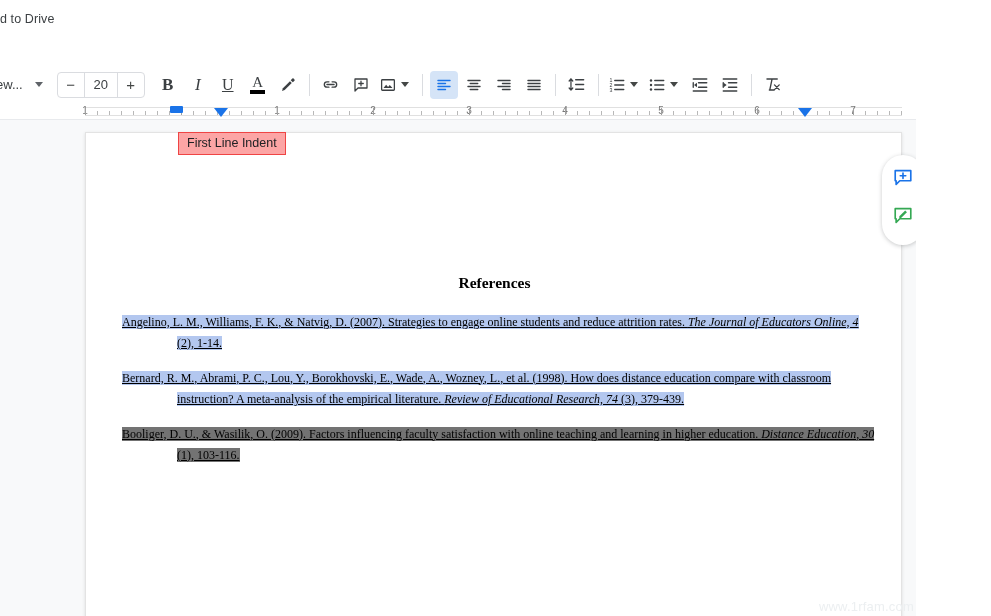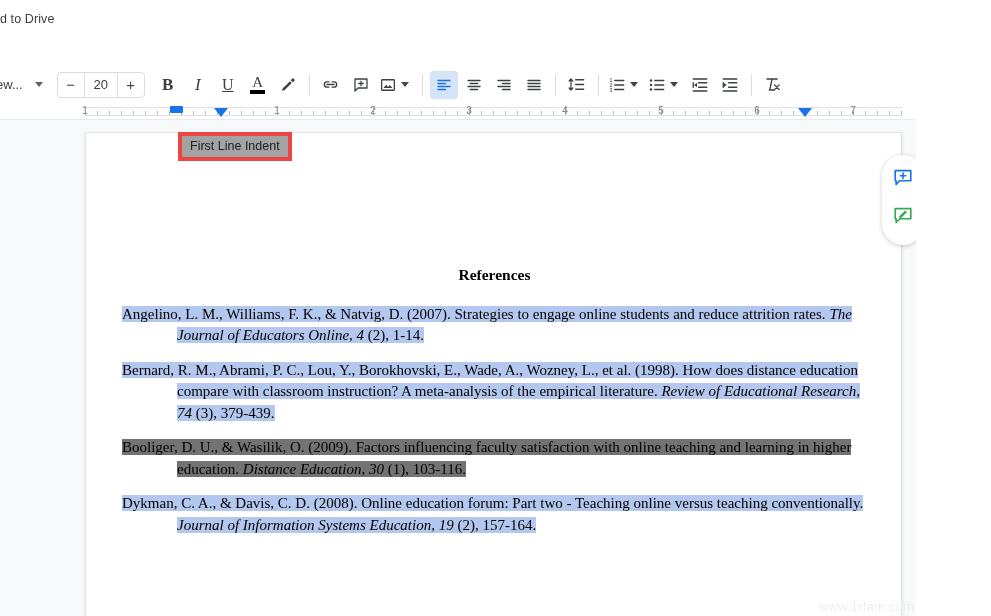--- a/index.html
+++ b/index.html
@@ -149,55 +149,56 @@
     overflow: hidden;
   }
   .page {
     position: absolute; left: 85px; top: 12px;
     width: 817px; height: 560px;
     background: #ffffff;
     border: 1px solid #e3e3e3;
     box-shadow: 0 1px 3px rgba(60,64,67,.15);
   }
   .doc-body {
-    position: absolute; left: 0; top: 0; width: 817px;
+    position: absolute; left: 0; top: 8px; width: 817px;
     padding: 0;
     font-family: "Liberation Serif", serif;
     font-size: 15.5px;
     color: #000000;
     line-height: 21.5px;
   }
   .h-references {
     text-align: center;
     font-weight: bold;
     font-size: 15.5px;
     margin: 131px 0 0 0;
     font-family: "Liberation Serif", serif;
   }
   .ref-list { margin: 18px 0 0 0; padding: 0; }
   .ref {
     margin: 0 0 13px 0;
     padding: 0 28px 0 91px;
     text-indent: -55px;
     font-family: "Liberation Serif", serif;
-    font-size: 15px;
+    font-size: 12px;
     line-height: 21.5px;
+    text-decoration: underline;
   }
   .ref .sel {
     background: #b3c7ef;
     box-decoration-break: clone;
     -webkit-box-decoration-break: clone;
   }
   .ref i { font-style: italic; }
 
   
   .tooltip {
     position: absolute; left: 178px; top: 132px;
-    background: #a3a3a3;
-    border: 4px solid #ef4444;
+    background: #fca5a5;
+    border: 1px solid #ef4444;
     padding: 3px 8px 4px 8px;
     font-size: 12.5px; color: #202124;
     font-family: "Liberation Sans", sans-serif;
     white-space: nowrap;
     z-index: 40;
   }
 
   
   .float-rail {
     position: absolute; left: 882px; top: 155px;
@@ -508,21 +509,20 @@
   </div>
 
   <div class="canvas">
     <div class="page">
       <div class="doc-body">
         <div class="h-references">References</div>
         <div class="ref-list" id="ref-list">
             <p class="ref"><span class="sel" style="background: rgb(179, 199, 239);"><span>Angelino, L. M., Williams, F. K., &amp; Natvig, D. (2007). Strategies to engage online students and reduce attrition rates. </span><i>The Journal of Educators Online, 4</i><span> (2), 1-14.</span></span></p>
             <p class="ref"><span class="sel" style="background: rgb(179, 199, 239);"><span>Bernard, R. M., Abrami, P. C., Lou, Y., Borokhovski, E., Wade, A., Wozney, L., et al. (1998). How does distance education compare with classroom instruction? A meta-analysis of the empirical literature. </span><i>Review of Educational Research, 74</i><span> (3), 379-439.</span></span></p>
             <p class="ref"><span class="sel" style="background: #737373;"><span>Booliger, D. U., &amp; Wasilik, O. (2009). Factors influencing faculty satisfaction with online teaching and learning in higher education. </span><i>Distance Education, 30</i><span> (1), 103-116.</span></span></p>
-            <p class="ref"><span class="sel" style="background: rgb(179, 199, 239);"><span>Dykman, C. A., &amp; Davis, C. D. (2008). Online education forum: Part two - Teaching online versus teaching conventionally. </span><i>Journal of Information Systems Education, 19</i><span> (2), 157-164.</span></span></p>
           </div>
       </div>
     </div>
   </div>
 
   <div class="tooltip">First Line Indent</div>
 
   <div class="float-rail">
     <div class="float-btn">
       <svg width="22" height="22" viewBox="0 0 24 24">

